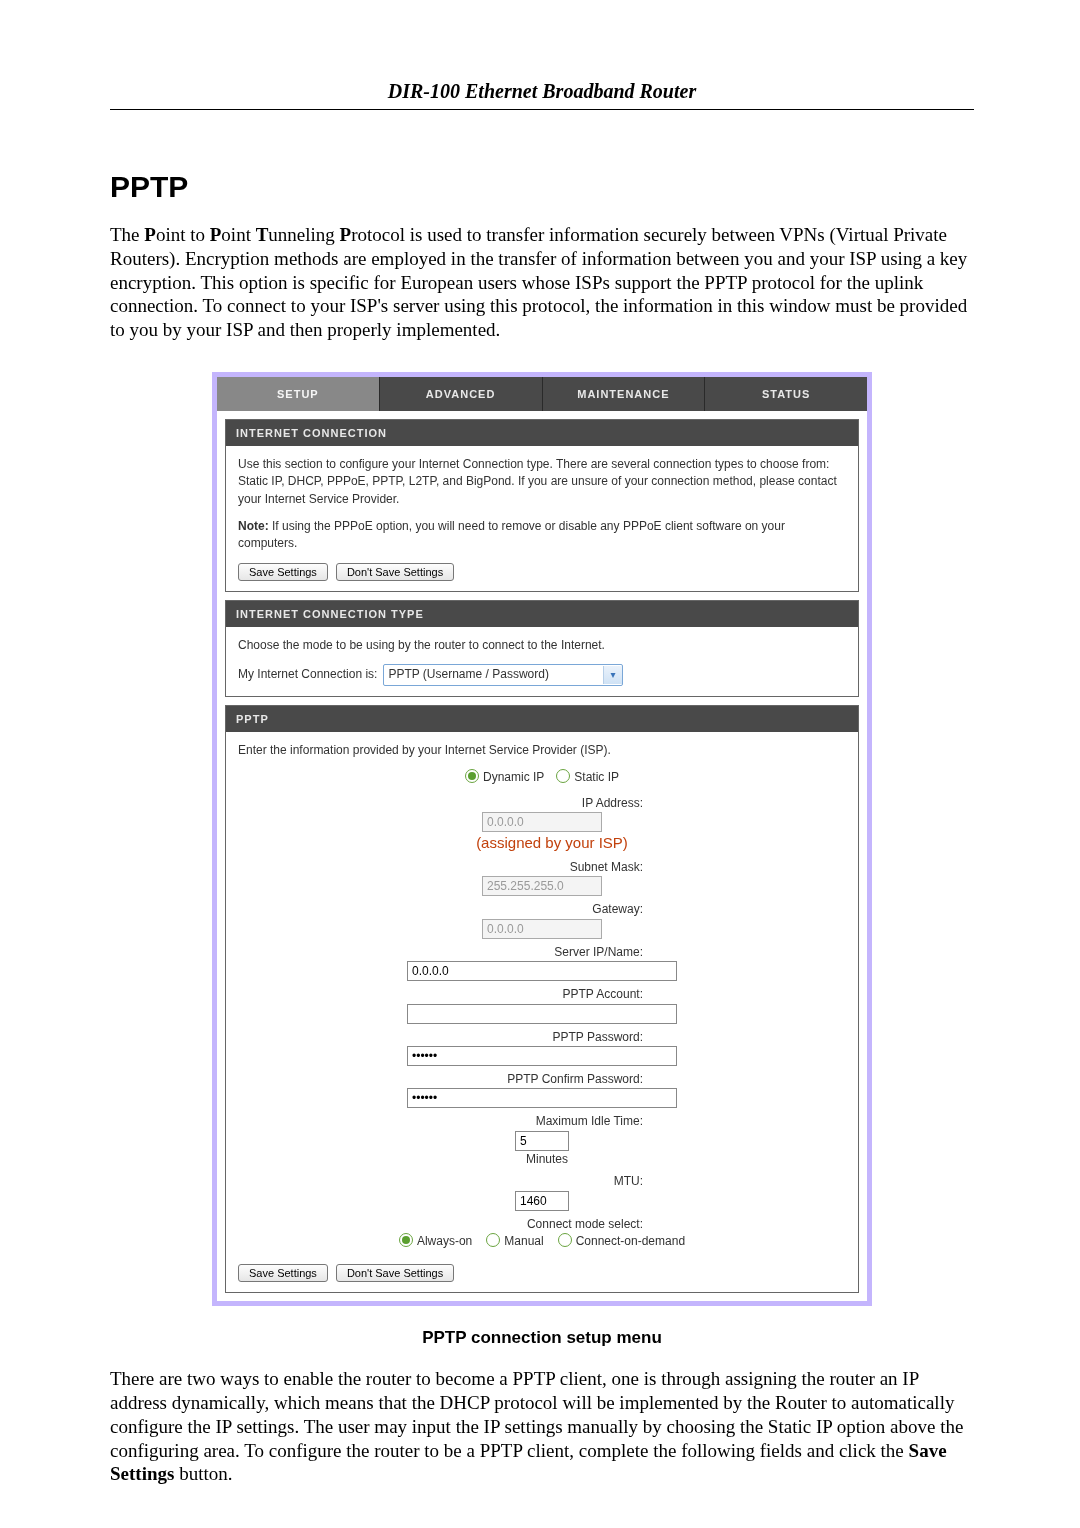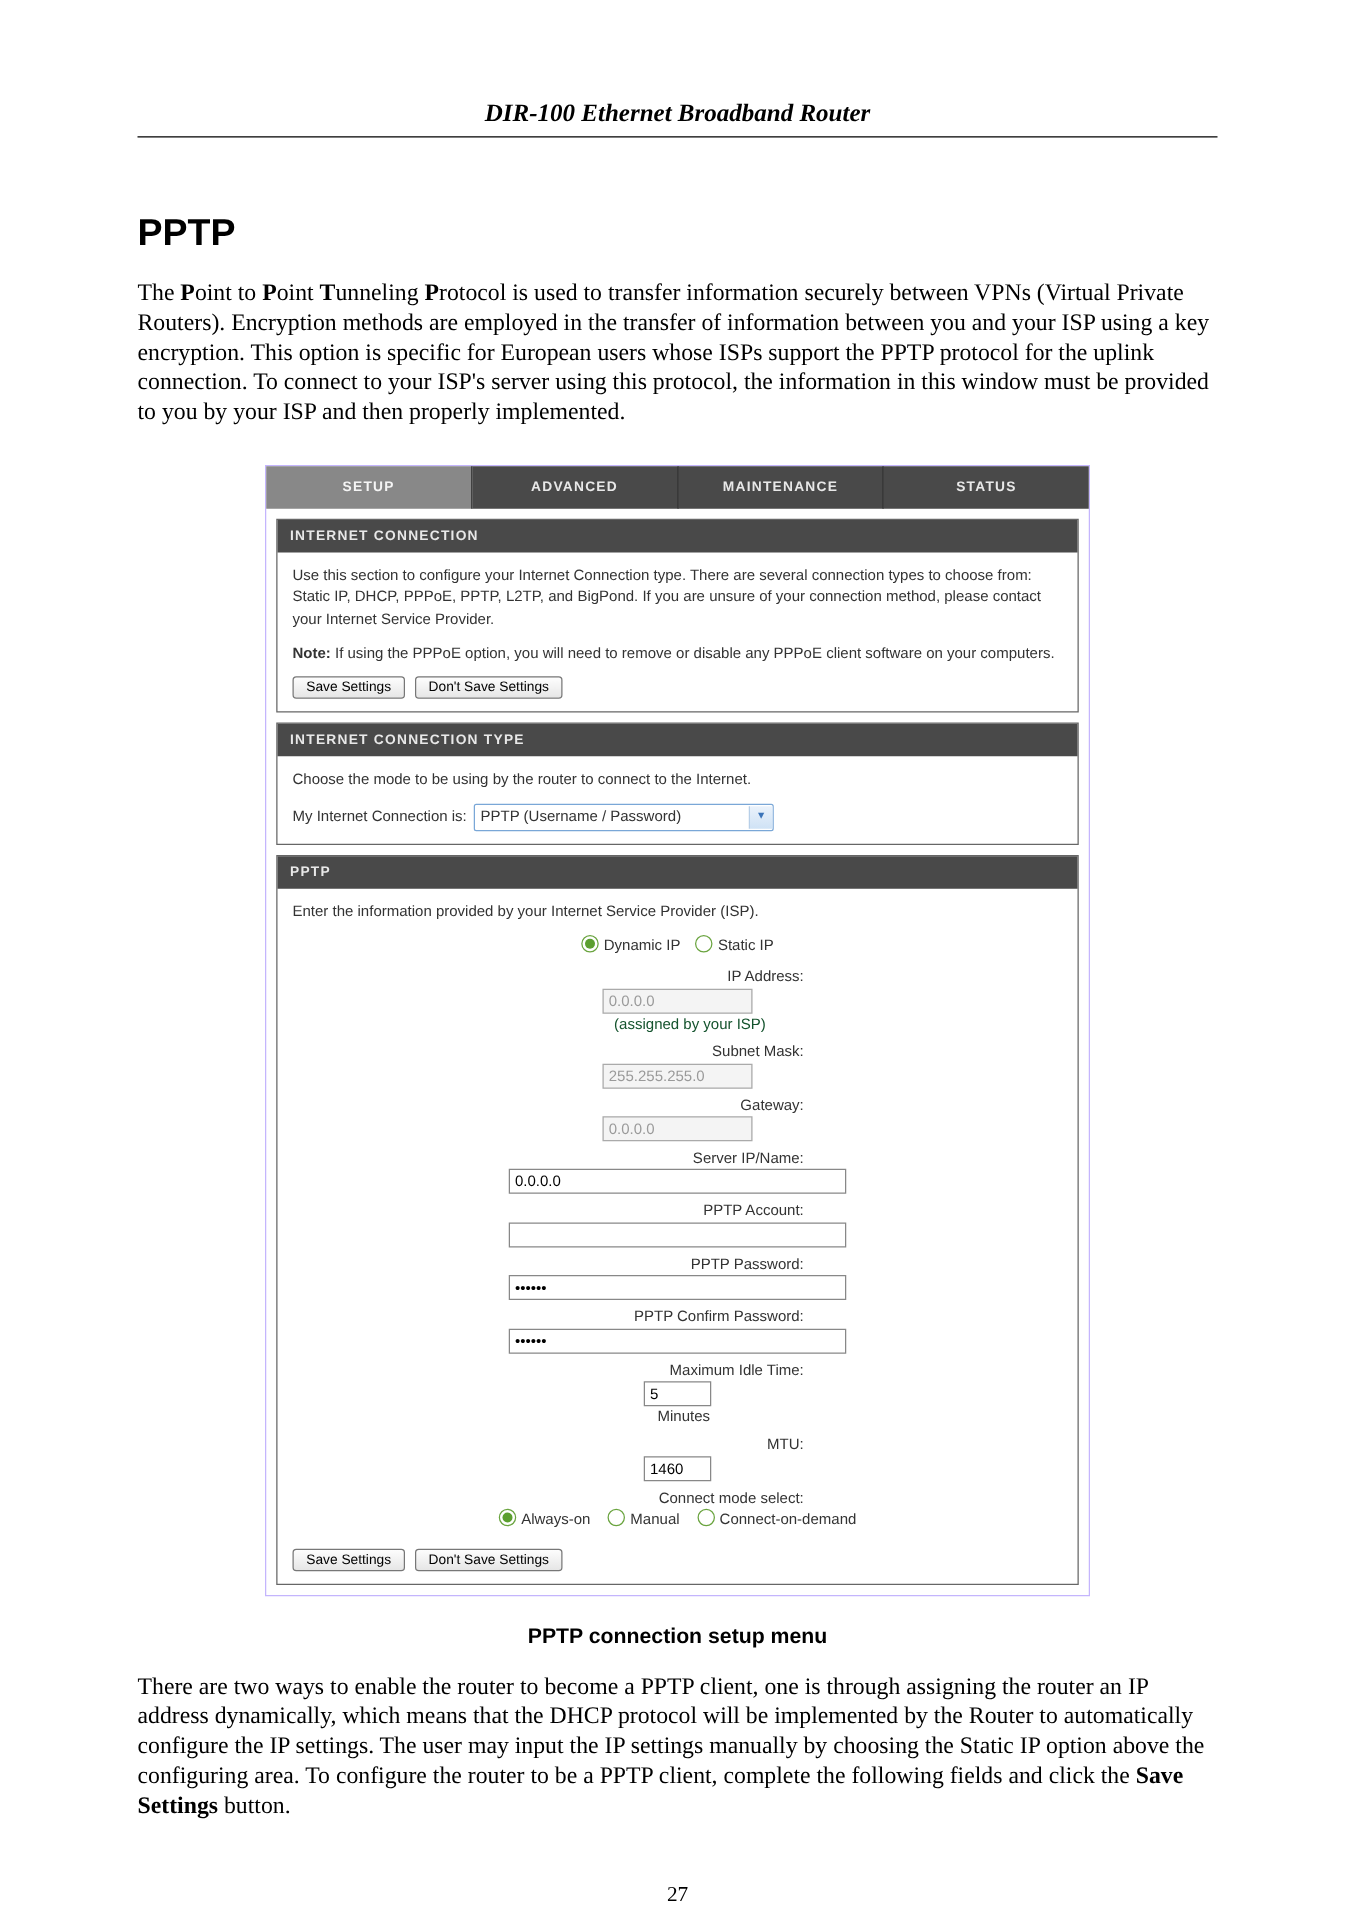--- a/index.html
+++ b/index.html
@@ -32,21 +32,21 @@
     font-size: 19px;
     line-height: 1.25;
     margin-bottom: 30px;
   }
   .ui-figure {
     width: 660px;
     margin: 0 auto;
     font-family: Verdana, Geneva, Tahoma, sans-serif;
   }
   .ui-outer {
-    border: 1px solid #c4b5fd;
+    border: 5px solid #c4b5fd;
     background: #fff;
   }
   .tabbar {
     display: flex;
     height: 34px;
   }
   .tabbar .tab {
     flex: 1;
     background: #494949;
     color: #e8e8e8;
@@ -184,23 +184,23 @@
     margin-top: 50px;
   }
   .radio-row {
     display: flex;
     gap: 12px;
     margin: 6px 0 8px 0;
     font-size: 12px;
     justify-content: center;
   }
   .aside-text {
-    font-size: 12px;
+    font-size: 15px;
     margin-left: 20px;
-    color: #14532d;
+    color: #c2410c;
   }
 </style>
 </head>
 <body>
 
 <div class="page">
   <div class="running-header">DIR-100 Ethernet Broadband Router</div>
 
   <h1 class="section-title">PPTP</h1>
 

